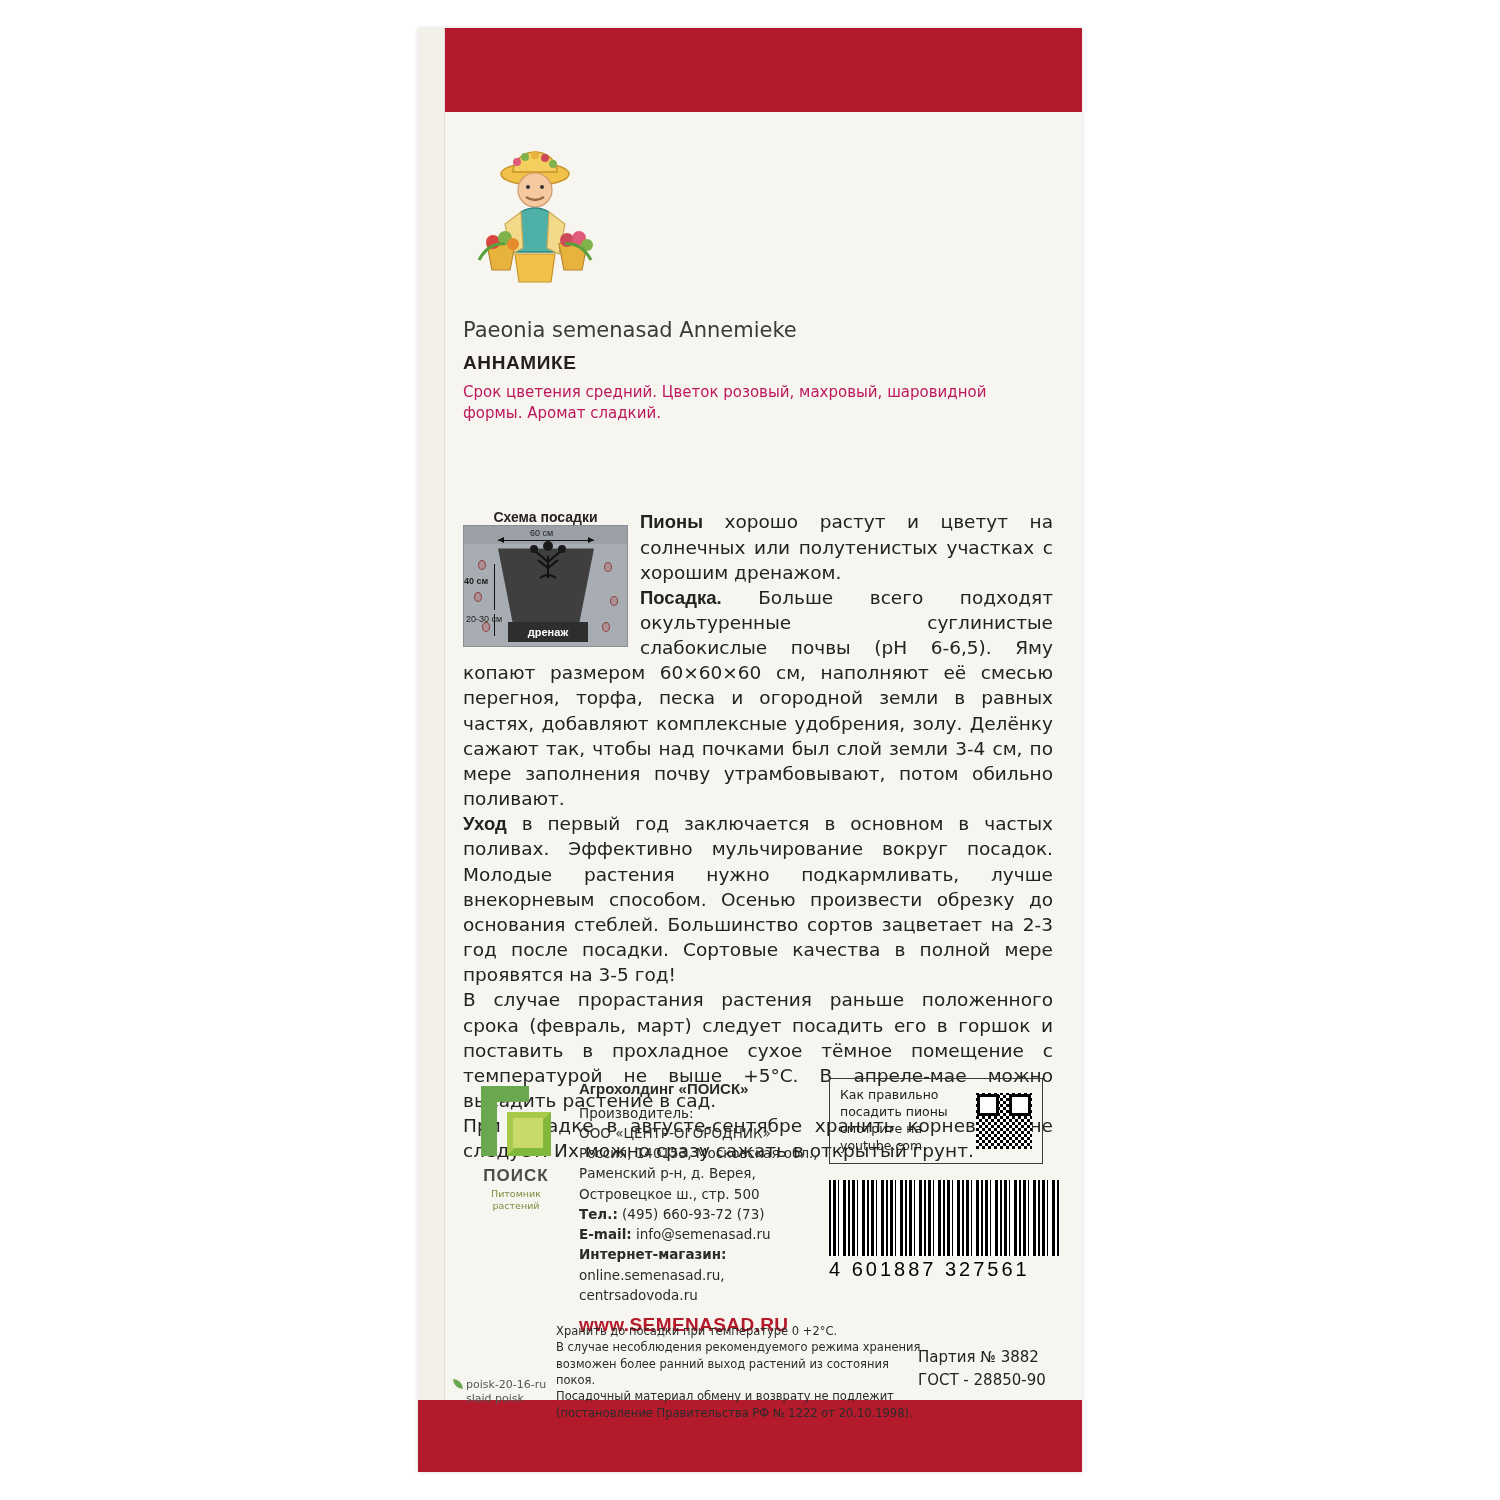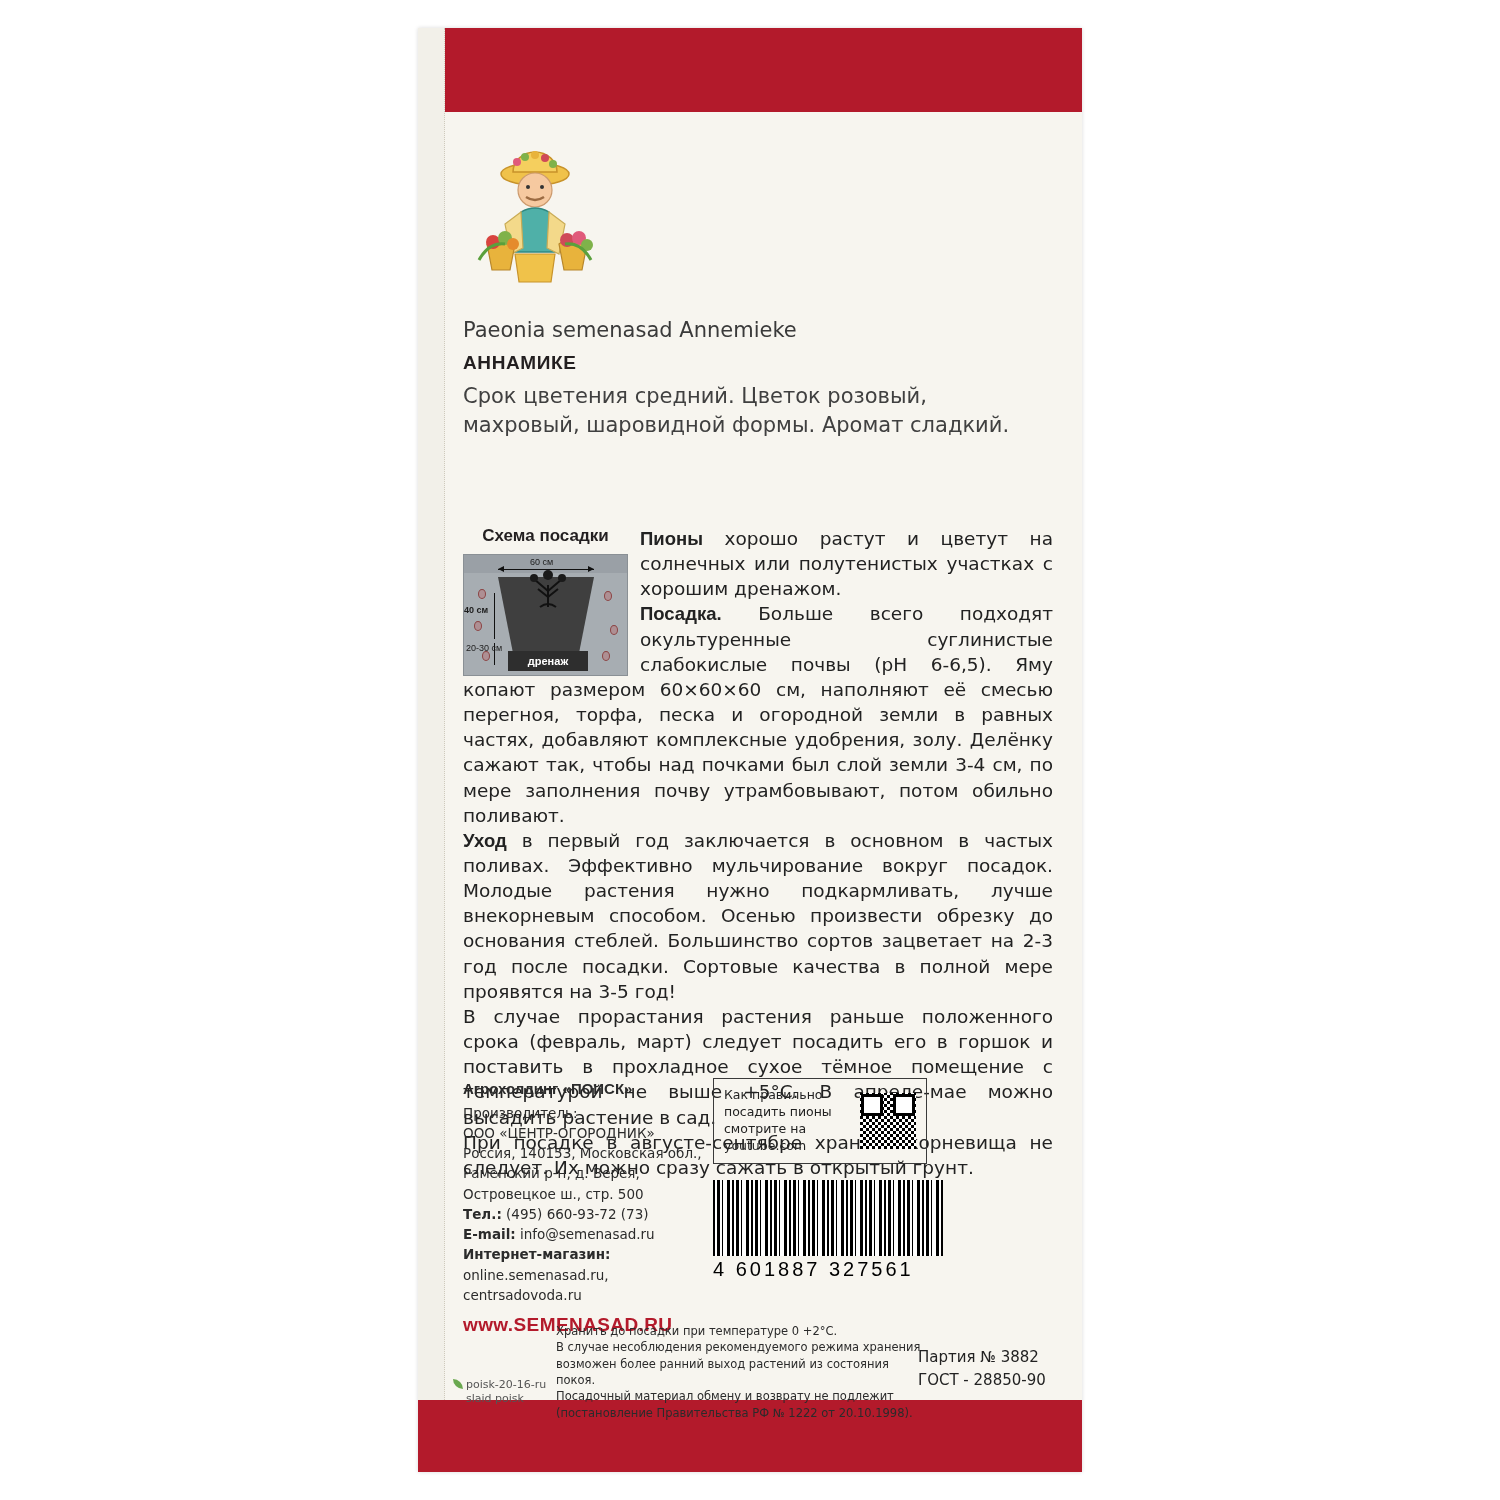--- a/index.html
+++ b/index.html
@@ -106,42 +106,41 @@
   .variety {
     margin-top: 10px;
     font-size: 19px;
     font-weight: bold;
     letter-spacing: 0.6px;
     color: #231f20;
     font-family: "Liberation Sans", sans-serif;
   }
   .desc {
     margin-top: 8px;
-    font-size: 21px;
+    font-size: 15px;
     line-height: 1.38;
-    color: #404040;
+    color: #be185d;
     width: 580px;
   }
   
   .midsection {
     margin-top: 86px;
     position: relative;
   }
   .scheme {
     float: left;
     width: 165px;
     margin-right: 12px;
   }
   .scheme-title {
     font-family: "Liberation Sans", sans-serif;
     font-weight: bold;
-    font-size: 17px;
+    font-size: 14px;
     color: #231f20;
     text-align: center;
-    margin-bottom: 8px;
   }
   .scheme-img {
     position: relative;
     width: 163px;
     height: 120px;
     background: #9aa0a6;
     overflow: hidden;
     border: 1px solid #8a9095;
   }
   .scheme-soil {
@@ -465,20 +464,32 @@
           <b>Уход</b><span> в первый год заключается в основном в частых поливах. Эффективно мульчирование вокруг посадок. Молодые растения нужно подкармливать, лучше внекорневым способом. Осенью произвести обрезку до основания стеблей. Большинство сортов зацветает на 2-3 год после посадки. Сортовые качества в полной мере проявятся на 3-5 год!</span>
         </p>
         <p class="para-gap" style="margin:0;">В случае прорастания растения раньше положенного срока (февраль, март) следует посадить его в горшок и поставить в прохладное сухое тёмное помещение с температурой не выше +5°C. В апреле-мае можно высадить растение в сад.</p>
         <p style="margin:0;">При посадке в августе-сентябре хранить корневища не следует. Их можно сразу сажать в открытый грунт.</p>
       </div>
       <div style="clear:both;"></div>
     </div>
   </div>
 
   <div class="footer">
+    <div class="logo-col">
+      <div class="logo-mark">
+        <svg viewBox="0 0 78 78" width="78" height="78">
+          <path d="M4 4 L52 4 L52 20 L20 20 L20 74 L4 74 Z" fill="#6aa84f"></path>
+          <path d="M30 30 L74 30 L74 74 L30 74 Z" fill="#a8c94a"></path>
+          <path d="M74 30 L74 74 L30 74 Z" fill="#7fb83c"></path>
+          <path d="M36 36 L66 36 L66 66 L36 66 Z" fill="#c9da6a"></path>
+        </svg>
+      </div>
+      <div class="logo-name">ПОИСК</div>
+      <div class="logo-sub">Питомник<br>растений</div>
+    </div>
 
     <div class="addr-col">
       <div class="ttl">Агрохолдинг «ПОИСК»</div>
       <div>Производитель:</div>
       <div>ООО «ЦЕНТР-ОГОРОДНИК»</div>
       <div>Россия, 140153, Московская обл.,</div>
       <div>Раменский р-н, д. Верея,</div>
       <div>Островецкое ш., стр. 500</div>
       <div><span class="bld">Тел.:</span> <span>(495) 660-93-72 (73)</span></div>
       <div><span class="bld">E-mail:</span> <span>info@semenasad.ru</span></div>

